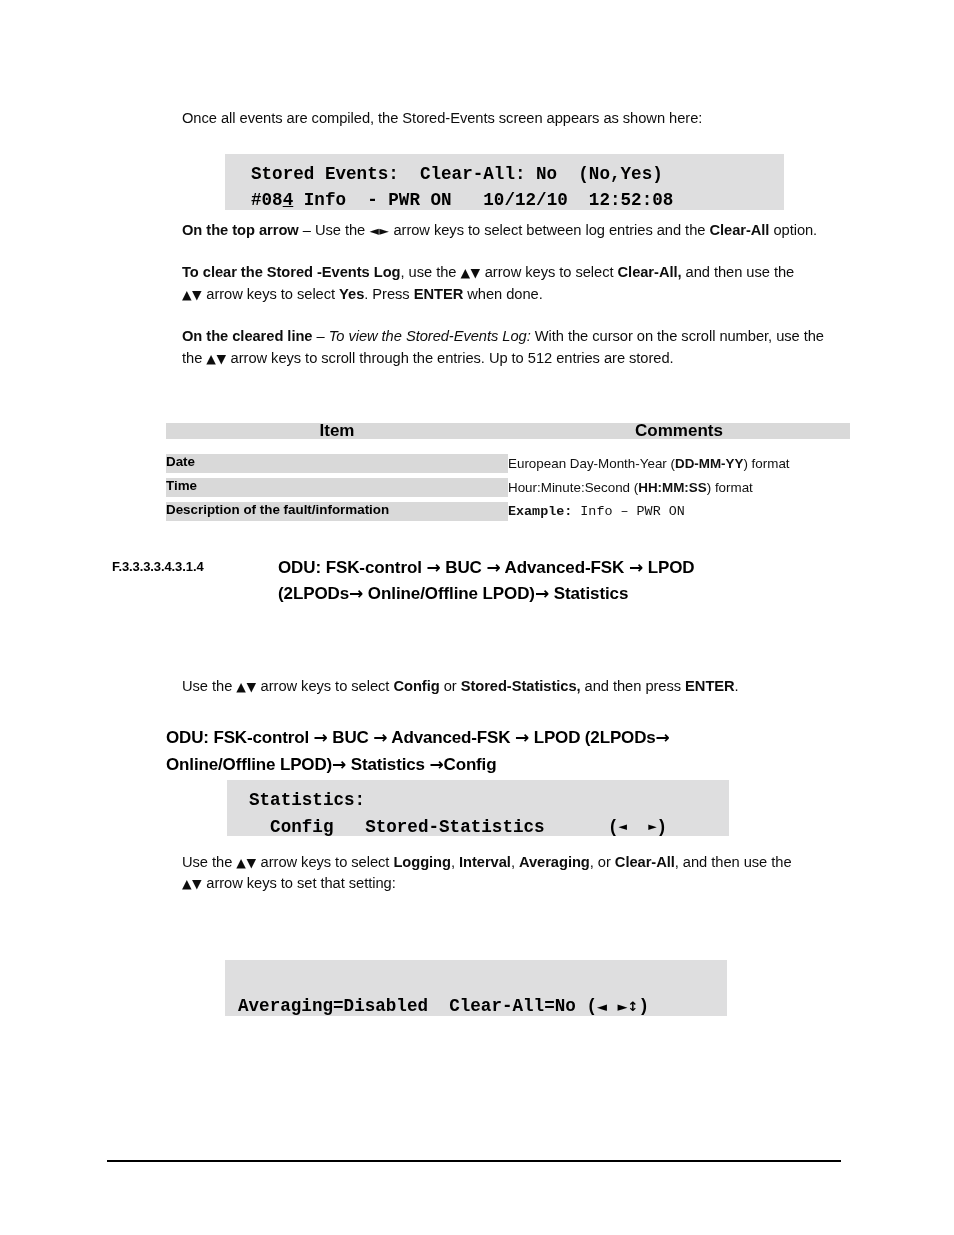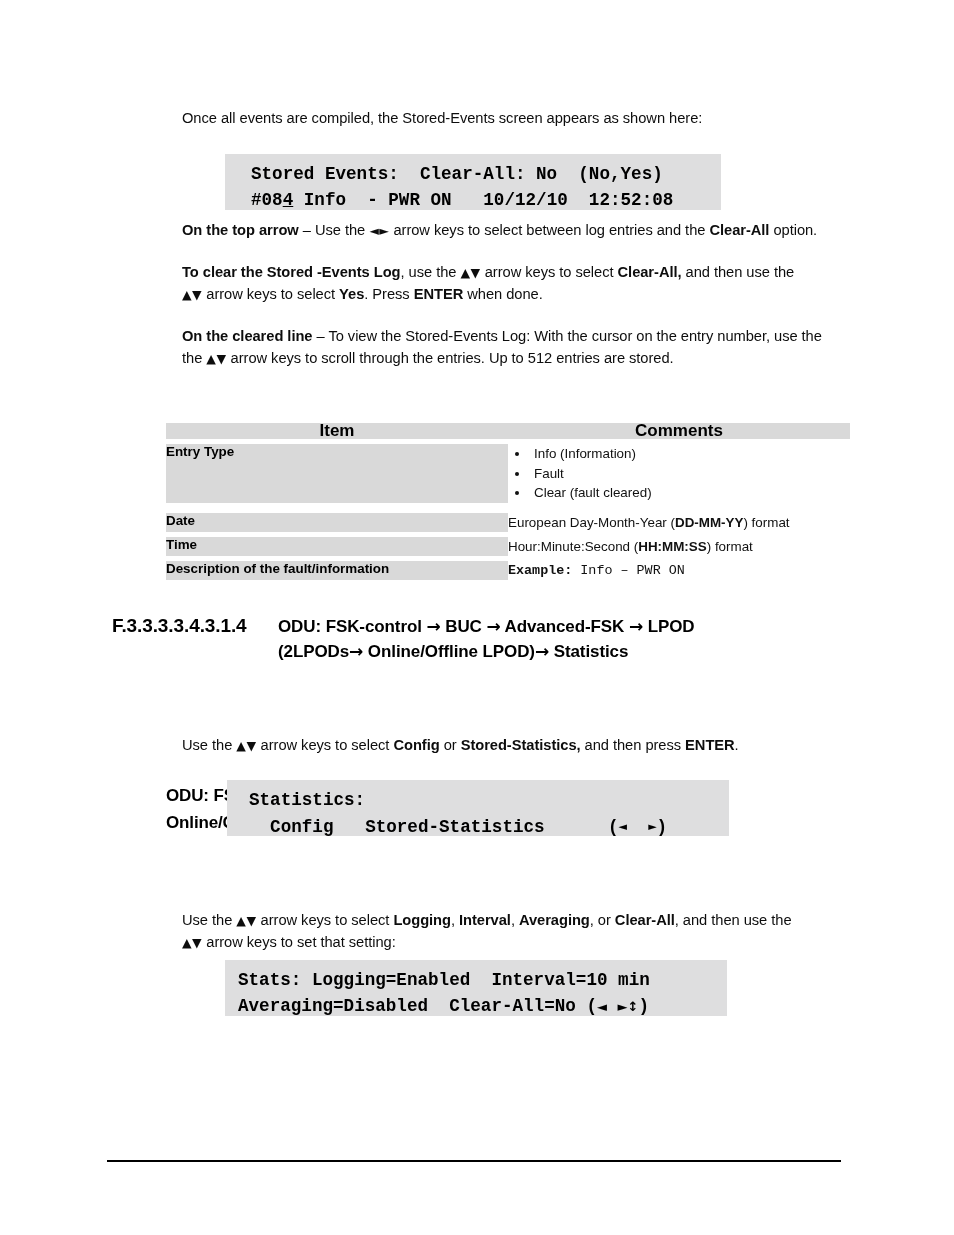--- a/index.html
+++ b/index.html
@@ -27,21 +27,21 @@
 
   
   .para {
     font-size: 14.7px;
     line-height: 21.5px;
     margin: 0 0 0 16px;
     color: #0d0d0d;
     letter-spacing: -0.05px;
   }
   .para b, .bold { font-weight: bold; }
-  .para i, .ital { }
+  .para i, .ital { font-style: italic; }
   .gap-21 { height: 21px; }
   .gap-24 { height: 24px; }
   .gap-26 { height: 26px; }
   .gap-30 { height: 30px; }
   .gap-34 { height: 34px; }
   .gap-40 { height: 40px; }
 
   .arrows {
     font-family: "DejaVu Sans", sans-serif;
     font-size: 12.5px;
@@ -56,21 +56,21 @@
     font-size: 17.6px;
     line-height: 25.5px;
     color: #000000;
     white-space: pre;
     box-sizing: border-box;
   }
   .lcd-events {
     position: absolute;
     left: 59px;
     top: 46px;
-    width: 496px;
+    width: 559px;
     height: 56px;
     padding: 8px 0 0 26px;
   }
   .lcd-statistics {
     position: absolute;
     left: 61px;
     top: 672px;
     width: 502px;
     height: 56px;
     padding: 8px 0 16px 22px;
@@ -142,21 +142,21 @@
     list-style: disc;
   }
   ul.bul li {
     font-size: 13.4px;
     line-height: 19.5px;
     padding-left: 4px;
   }
 
   
   .h-num {
-    font-size: 19px;
+    font-size: 13px;
     font-weight: bold;
     line-height: 24px;
     letter-spacing: -0.1px;
   }
   .heading-row {
     display: flex;
     align-items: flex-start;
     margin-left: -54px;
   }
   .h-num-col { width: 166px; flex: 0 0 166px; }
@@ -198,48 +198,38 @@
     <div class="gap-26"></div>
 
     <p class="para"><span class="bold">On the top arrow</span><span> – Use the </span><span class="arrows">◄►</span><span> arrow keys to select between log entries and the </span><span class="bold">Clear-All</span><span> option.</span></p>
 
     <div class="gap-21"></div>
 
     <p class="para"><span class="bold">To clear the Stored -Events Log</span><span>, use the </span><span class="arrows">▲▼</span><span> arrow keys to select </span><span class="bold">Clear-All,</span><span> and then use the </span><br><span class="arrows">▲▼</span><span> arrow keys to select </span><span class="bold">Yes</span><span>. Press </span><span class="bold">ENTER</span><span> when done.</span></p>
 
     <div class="gap-21"></div>
 
-    <p class="para"><span class="bold">On the cleared line</span><span> – </span><span class="ital">To view the Stored-Events Log:</span><span> With the cursor on the entry number, use the </span><br><span>the </span><span class="arrows">▲▼</span><span> arrow keys to scroll through the entries. Up to 512 entries are stored.</span></p>
+    <p class="para"><span class="bold">On the cleared line</span><span> – </span><span class="ital">To view the Stored-Events Log:</span><span> With the cursor on the scroll number, use the </span><br><span>the </span><span class="arrows">▲▼</span><span> arrow keys to scroll through the entries. Up to 512 entries are stored.</span></p>
 
     <div class="gap-24"></div>
 
 
     <div class="gap-30"></div>
 
     <table class="info">
       <tbody>
           <tr>
         <th class="cell-head">Item</th>
         <th class="cell-head cell-head-c">Comments</th>
       </tr>
       <tr class="rowspacer">
             <td></td>
             <td></td>
           </tr>
 
-      <tr>
-        <td class="cell-item cell-item-tall">Entry Type</td>
-        <td class="cell-comment cell-comment-bul">
-          <ul class="bul">
-            <li>Info (Information)</li>
-            <li>Fault</li>
-            <li>Clear (fault cleared)</li>
-          </ul>
-        </td>
-      </tr>
       <tr class="rowspacer">
             <td></td>
             <td></td>
           </tr>
 
       <tr class="rowspacer">
             <td></td>
             <td></td>
           </tr>
 
@@ -286,18 +276,18 @@
 
     <div class="gap-40"></div>
     <div class="gap-34"></div>
 
     <p class="para"><span>Use the </span><span class="arrows">▲▼</span><span> arrow keys to select </span><span class="bold">Logging</span><span>, </span><span class="bold">Interval</span><span>, </span><span class="bold">Averaging</span><span>, or </span><span class="bold">Clear-All</span><span>, and then use the </span><br><span class="arrows">▲▼</span><span> arrow keys to set that setting:</span></p>
 
     <div class="lcd lcd-events"><span>Stored Events:  Clear-All: No  (No,Yes)</span><br><span>#08</span><span class="u">4</span><span> Info  - PWR ON   10/12/10  12:52:08</span></div>
 
     <div class="lcd lcd-statistics"><span>Statistics:</span><br><span>  Config   Stored-Statistics      (</span><span class="tri-sm">◄</span><span>  </span><span class="tri-sm">►</span><span>)</span></div>
 
-    <div class="lcd lcd-stats"><span>Stats: Logging=Enabled  Interval=10 min</span><br><span>Averaging=Disabled  Clear-All=No (</span><span class="tri">◄</span><span> </span><span class="tri">►</span><span class="tri">↕</span><span>)</span></div>
+    <div class="lcd lcd-stats"><br><span>Averaging=Disabled  Clear-All=No (</span><span class="tri">◄</span><span> </span><span class="tri">►</span><span class="tri">↕</span><span>)</span></div>
 
   </div>
 
   <div class="footer-rule"></div>
 </div>
 
 </body></html>

